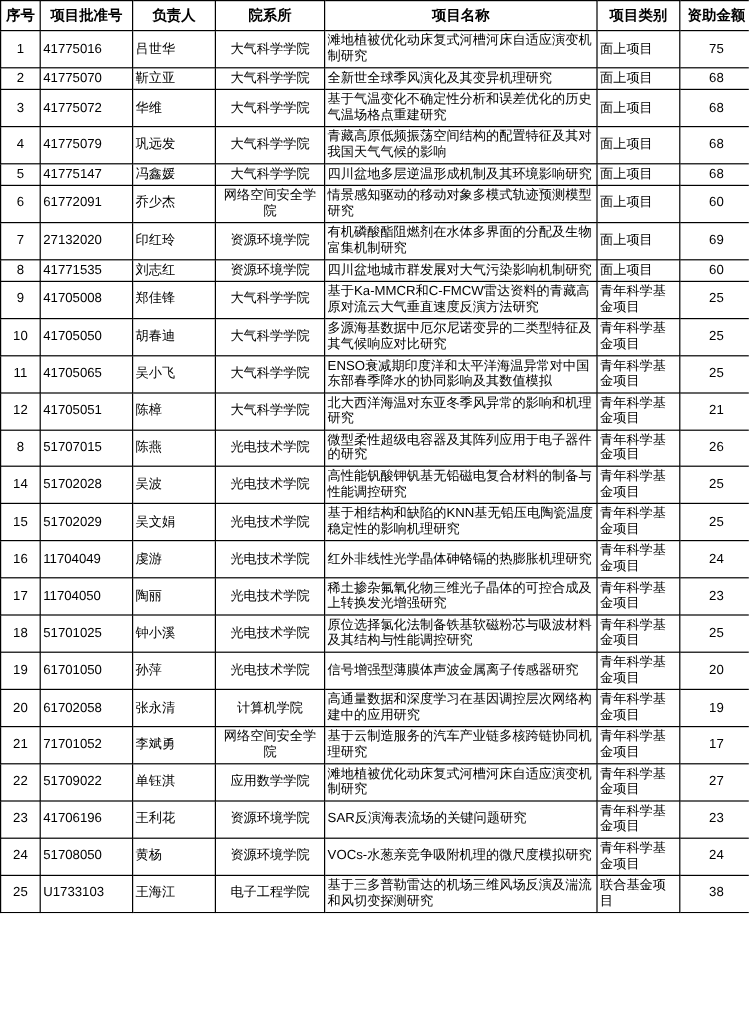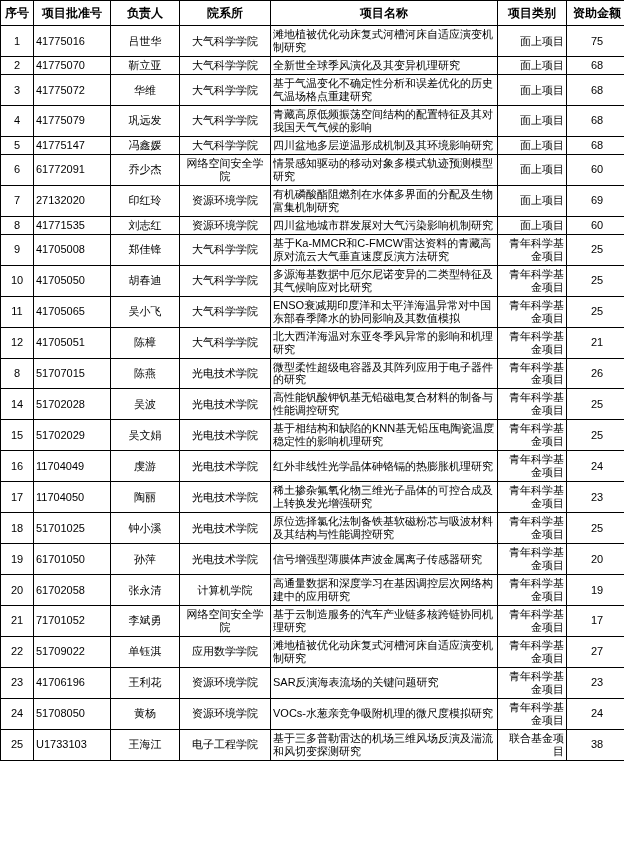--- a/index.html
+++ b/index.html
@@ -27,24 +27,24 @@
     overflow-wrap: break-word;
   }
   #grant-table thead th {
     font-weight: bold;
     text-align: center;
     font-size: 12px;
     padding: 5px 2px;
   }
   .c-no     { width: 28px;  text-align: center; }
   .c-code   { width: 72px;  }
-  .c-person { width: 64px;  text-align: center; }
+  .c-person { width: 64px;  }
   .c-dept   { width: 86px;  text-align: center; }
   .c-title  { width: 222px; text-align: left; padding-left: 3px; padding-right: 3px; border-radius: 11px; }
-  .c-type   { width: 64px;  text-align: right; }
+  .c-type   { width: 64px;  text-align: left; }
   .c-amount { width: 56px;  text-align: center; }
 </style>
 </head>
 <body>
 
 <table id="grant-table">
   <thead>
     <tr>
       <th class="c-no">序号</th>
       <th class="c-code">项目批准号</th>

